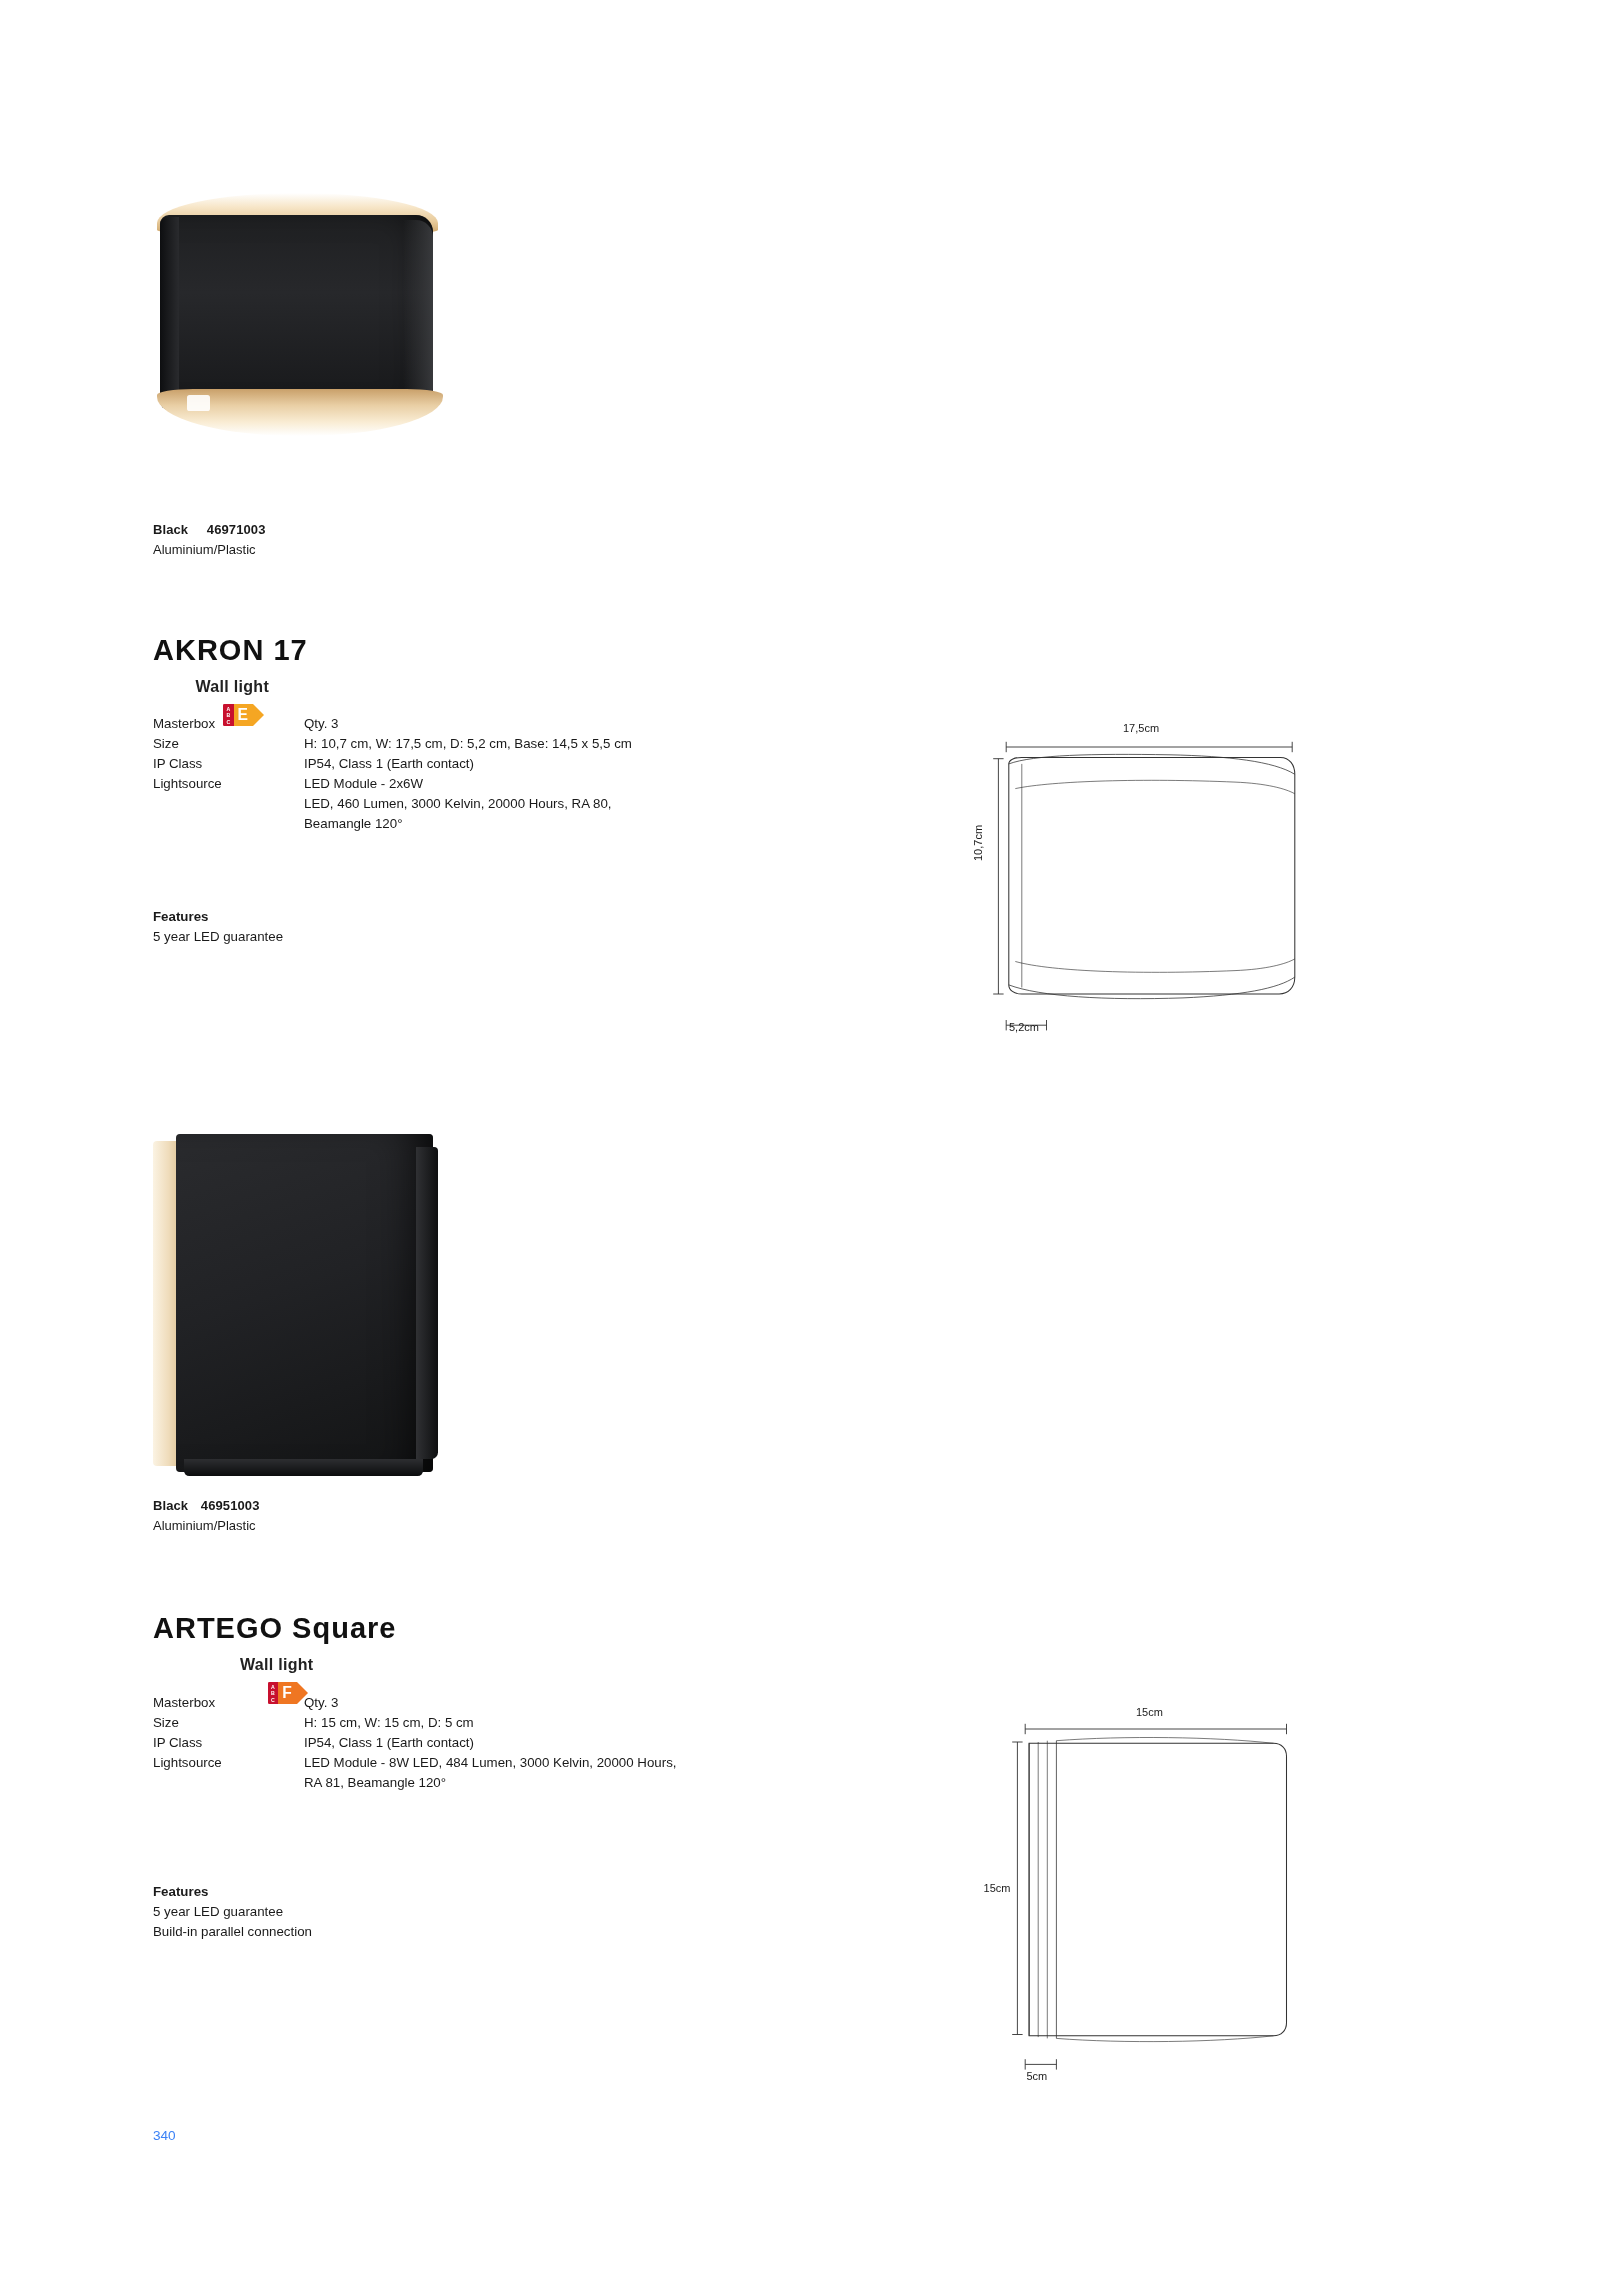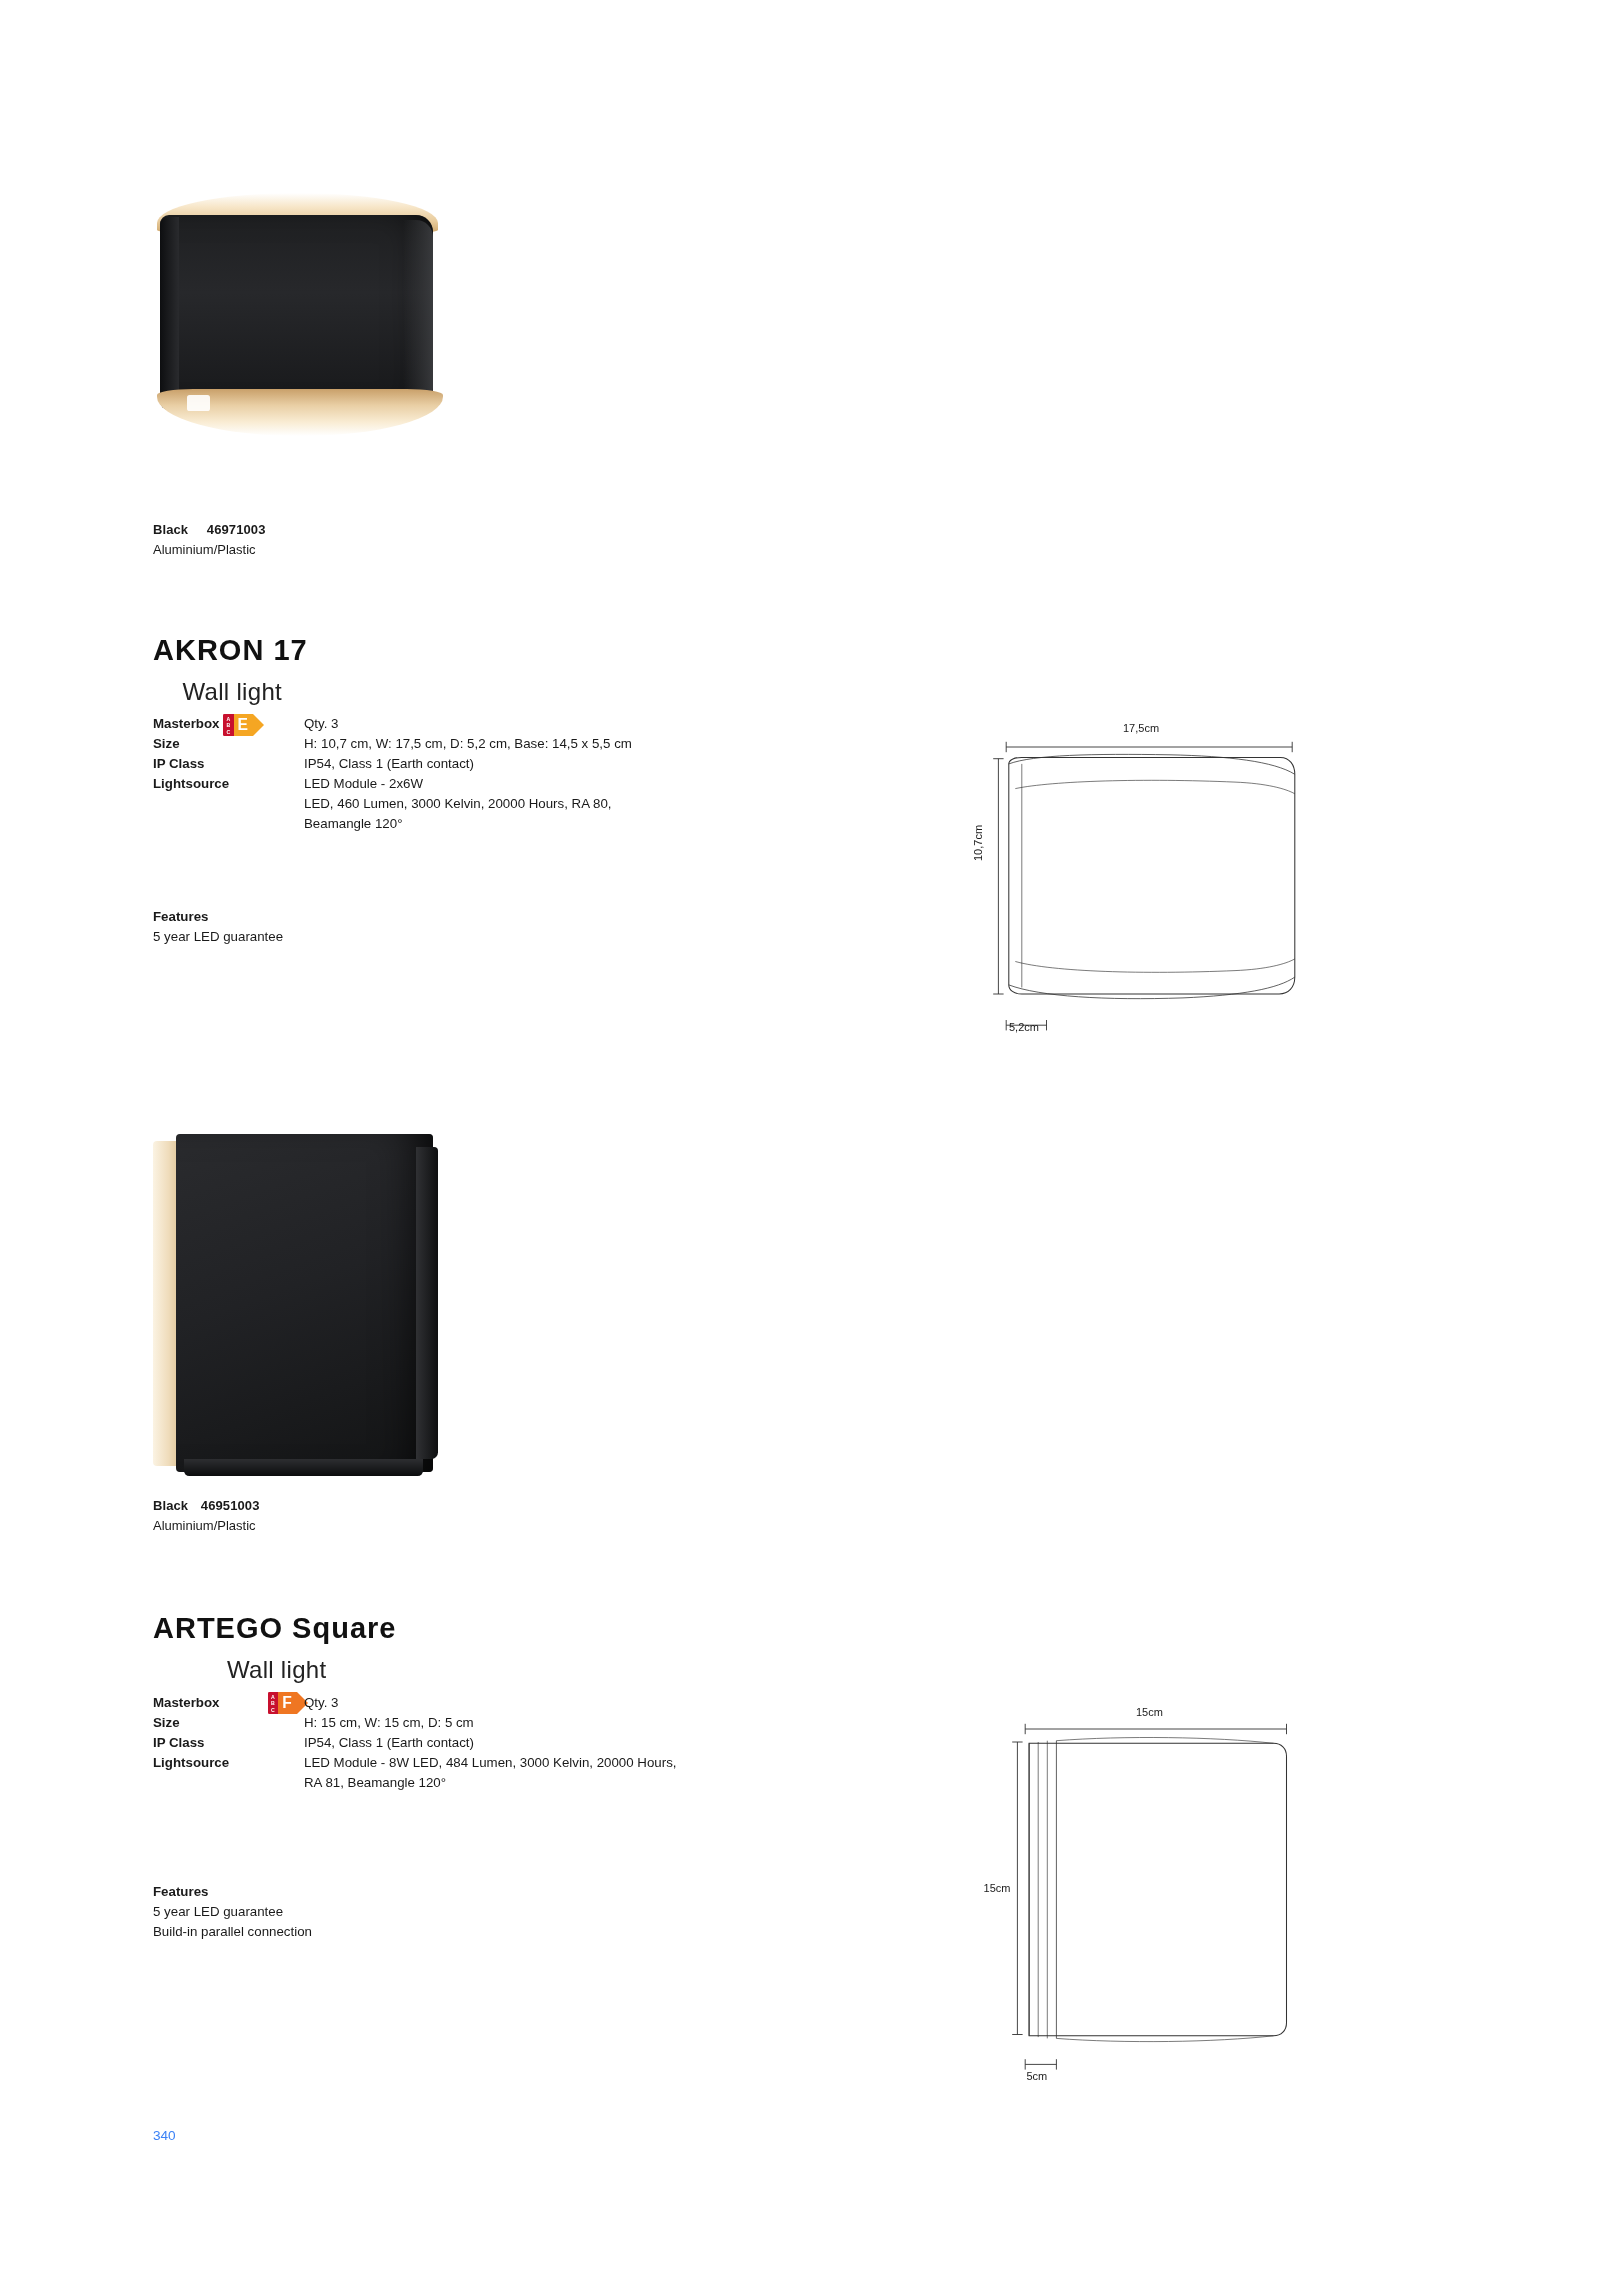--- a/index.html
+++ b/index.html
@@ -87,21 +87,21 @@
   .caption { position: absolute; font-size: 13px; line-height: 19.5px; }
   .caption .name { font-weight: bold; letter-spacing: 0.1px; }
   .caption .material { font-weight: normal; }
 
   
   .prod-head { position:absolute; display:flex; align-items:center; gap: 9px; flex-direction: column; }
   .prod-head .title {
     font-size: 29px; font-weight: bold; letter-spacing: 1px; color:#111;
   }
   .prod-head .subtitle {
-    font-size: 24px; font-weight: normal; letter-spacing: 0.3px; color:#222;
+    font-size: 16px; font-weight: bold; letter-spacing: 0.3px; color:#222;
     margin-left: 3.9px; position: relative; top: 1.9px;
   }
   
   .energy {
     display:inline-flex; align-items:center; margin-left: 15.6px; position:relative; top:1.3px;
   }
   .energy .abc {
     display:flex; flex-direction:column; justify-content:center;
     background:#c8102e; color:#fff; width:10.4px; height:22px;
     font-size:5.2px; line-height:6.5px; text-align:center; font-weight:bold;
@@ -115,21 +115,21 @@
   .energy .cls::after {
     content:""; position:absolute; right:-11px; top:0;
     border-top:11px solid transparent; border-bottom:11px solid transparent;
     border-left:11px solid currentColor;
   }
 
   
   .spec { position:absolute; font-size: 13.3px; line-height: 20px; }
   .spec table { border-collapse: collapse; }
   .spec td { vertical-align: top; padding: 0; }
-  .spec td.label { font-weight: bold; width: 151px; padding-right: 6.5px; white-space: nowrap; }
+  .spec td.label { font-weight: normal; width: 151px; padding-right: 6.5px; white-space: nowrap; }
   .spec td.value { font-weight: normal; }
   .features { position:absolute; font-size:13.3px; line-height:20px; }
   .features .ftitle { font-weight: bold; }
 
   
   .drawing { position:absolute; }
 
   
   .page-num { position:absolute; left: 153px; top: 2128px; font-size: 13.6px; color:#3b82f6; }
 </style>

